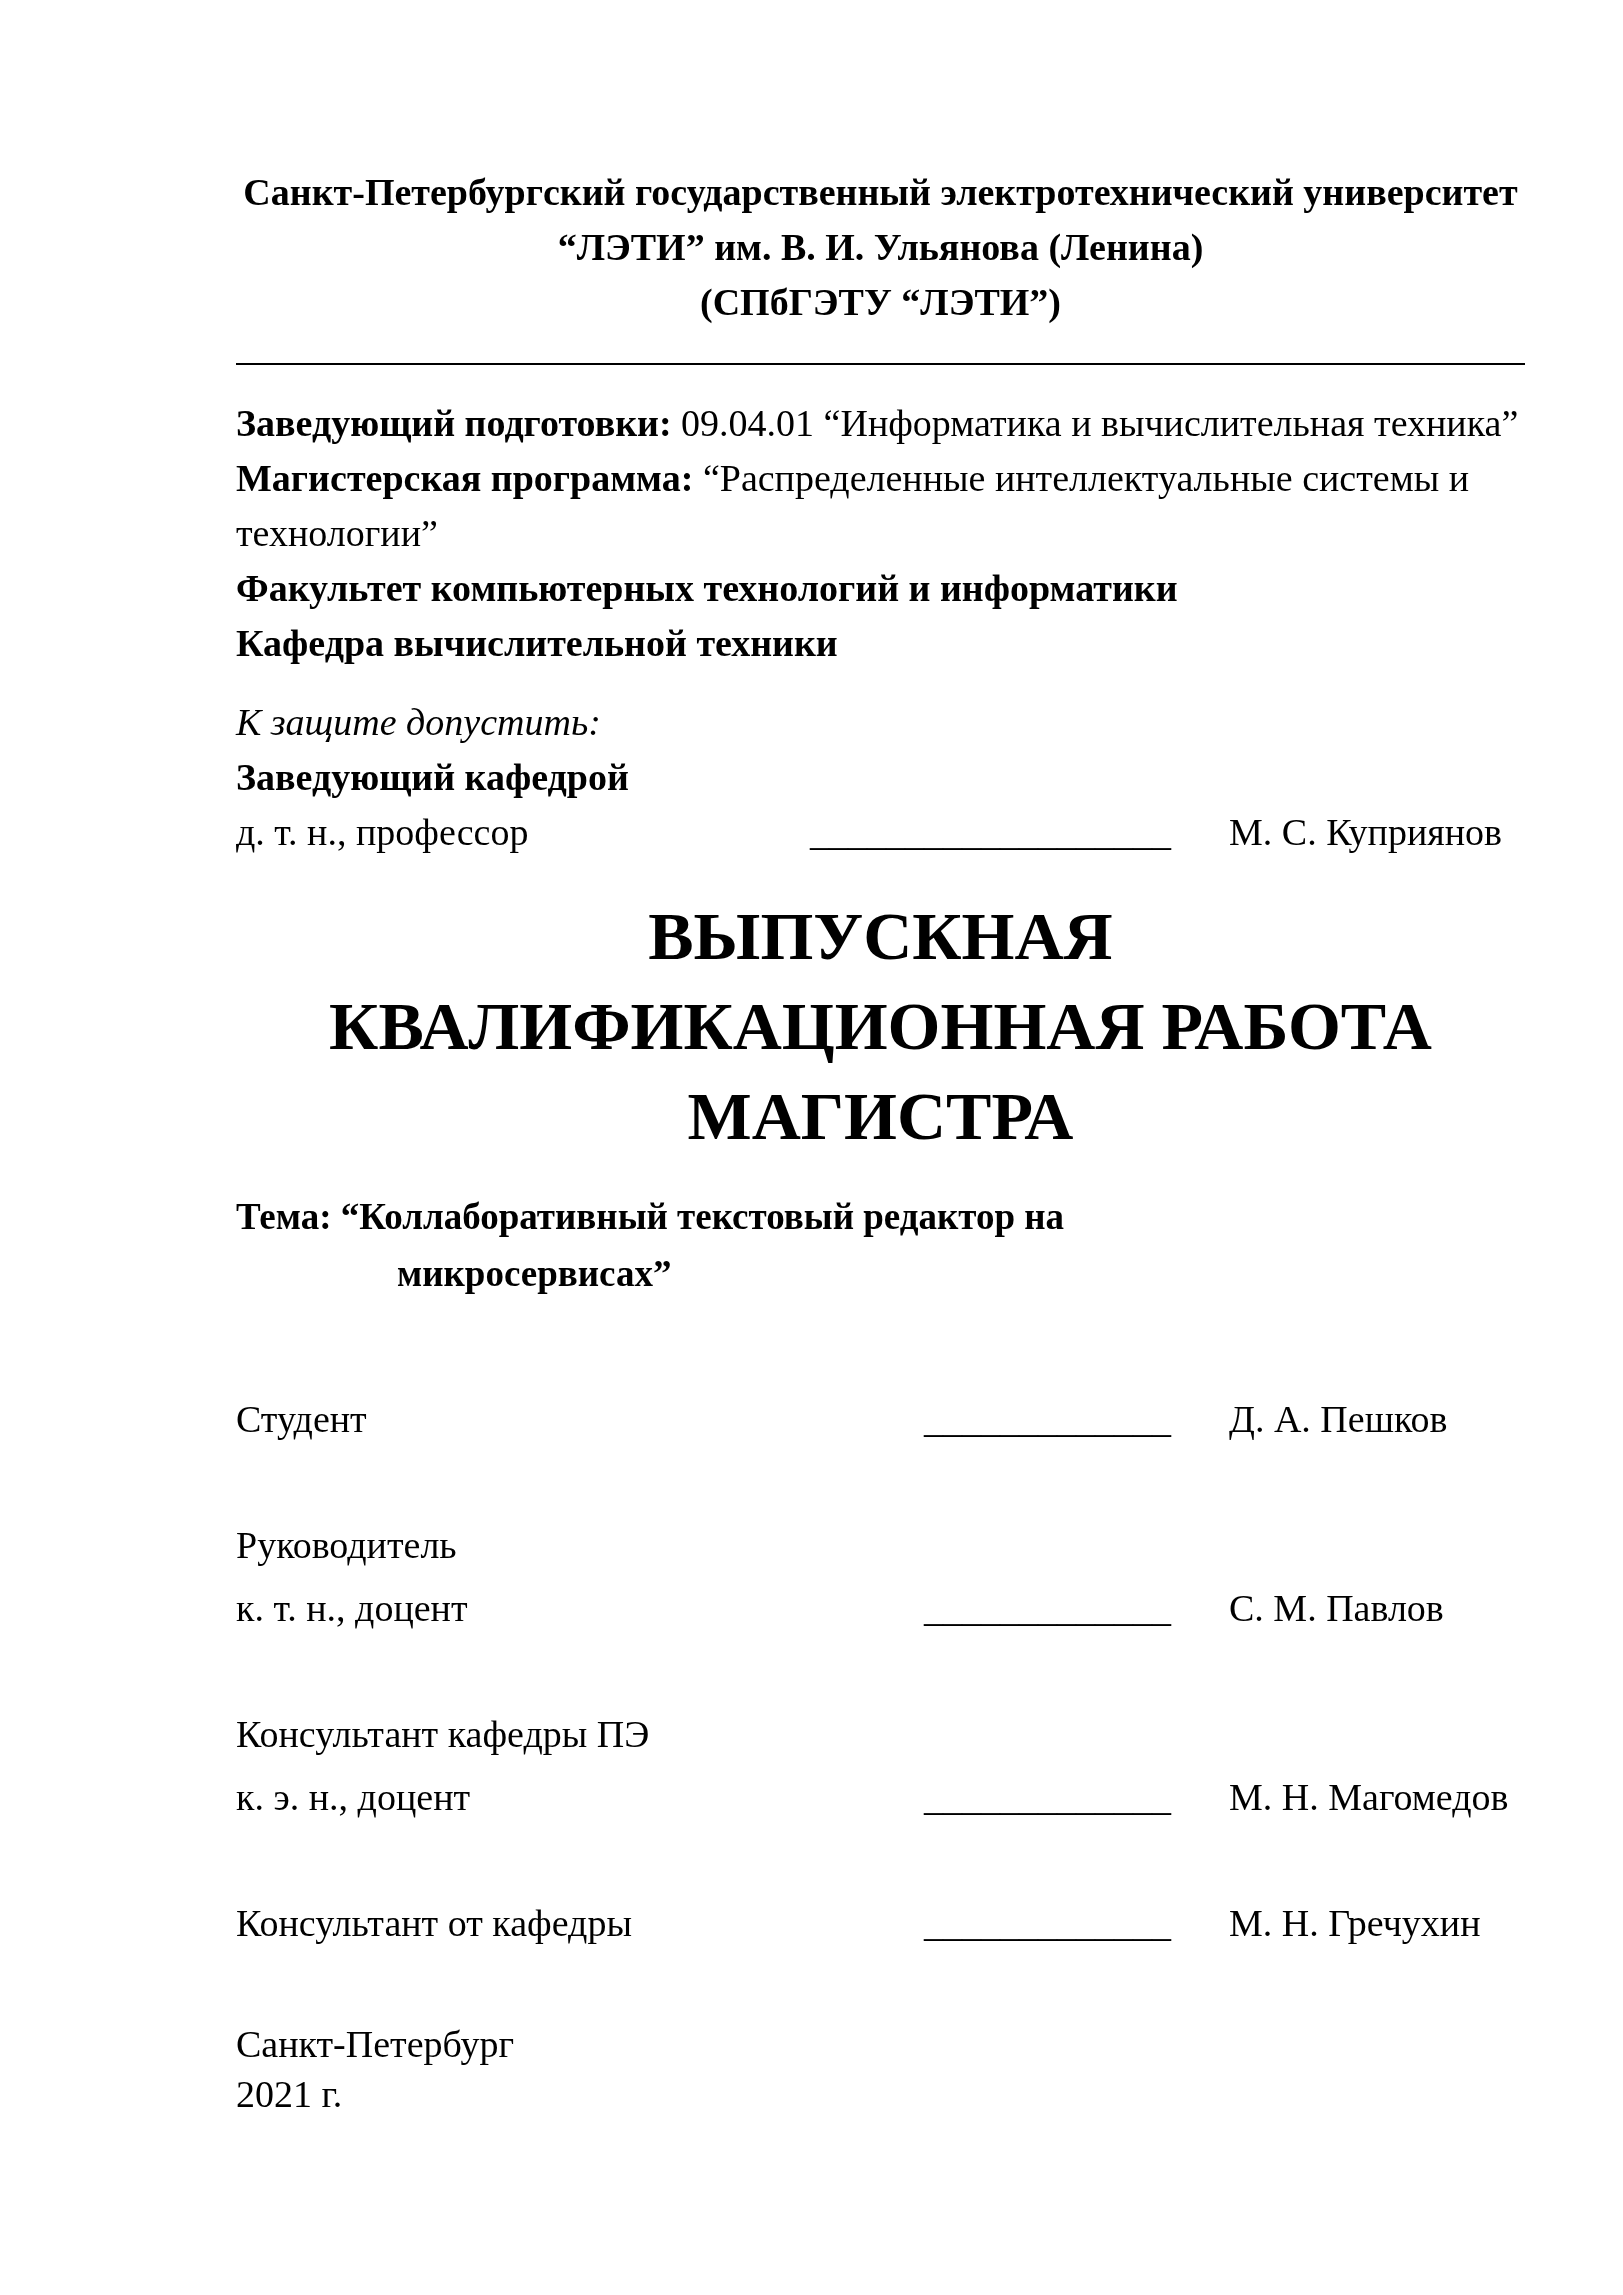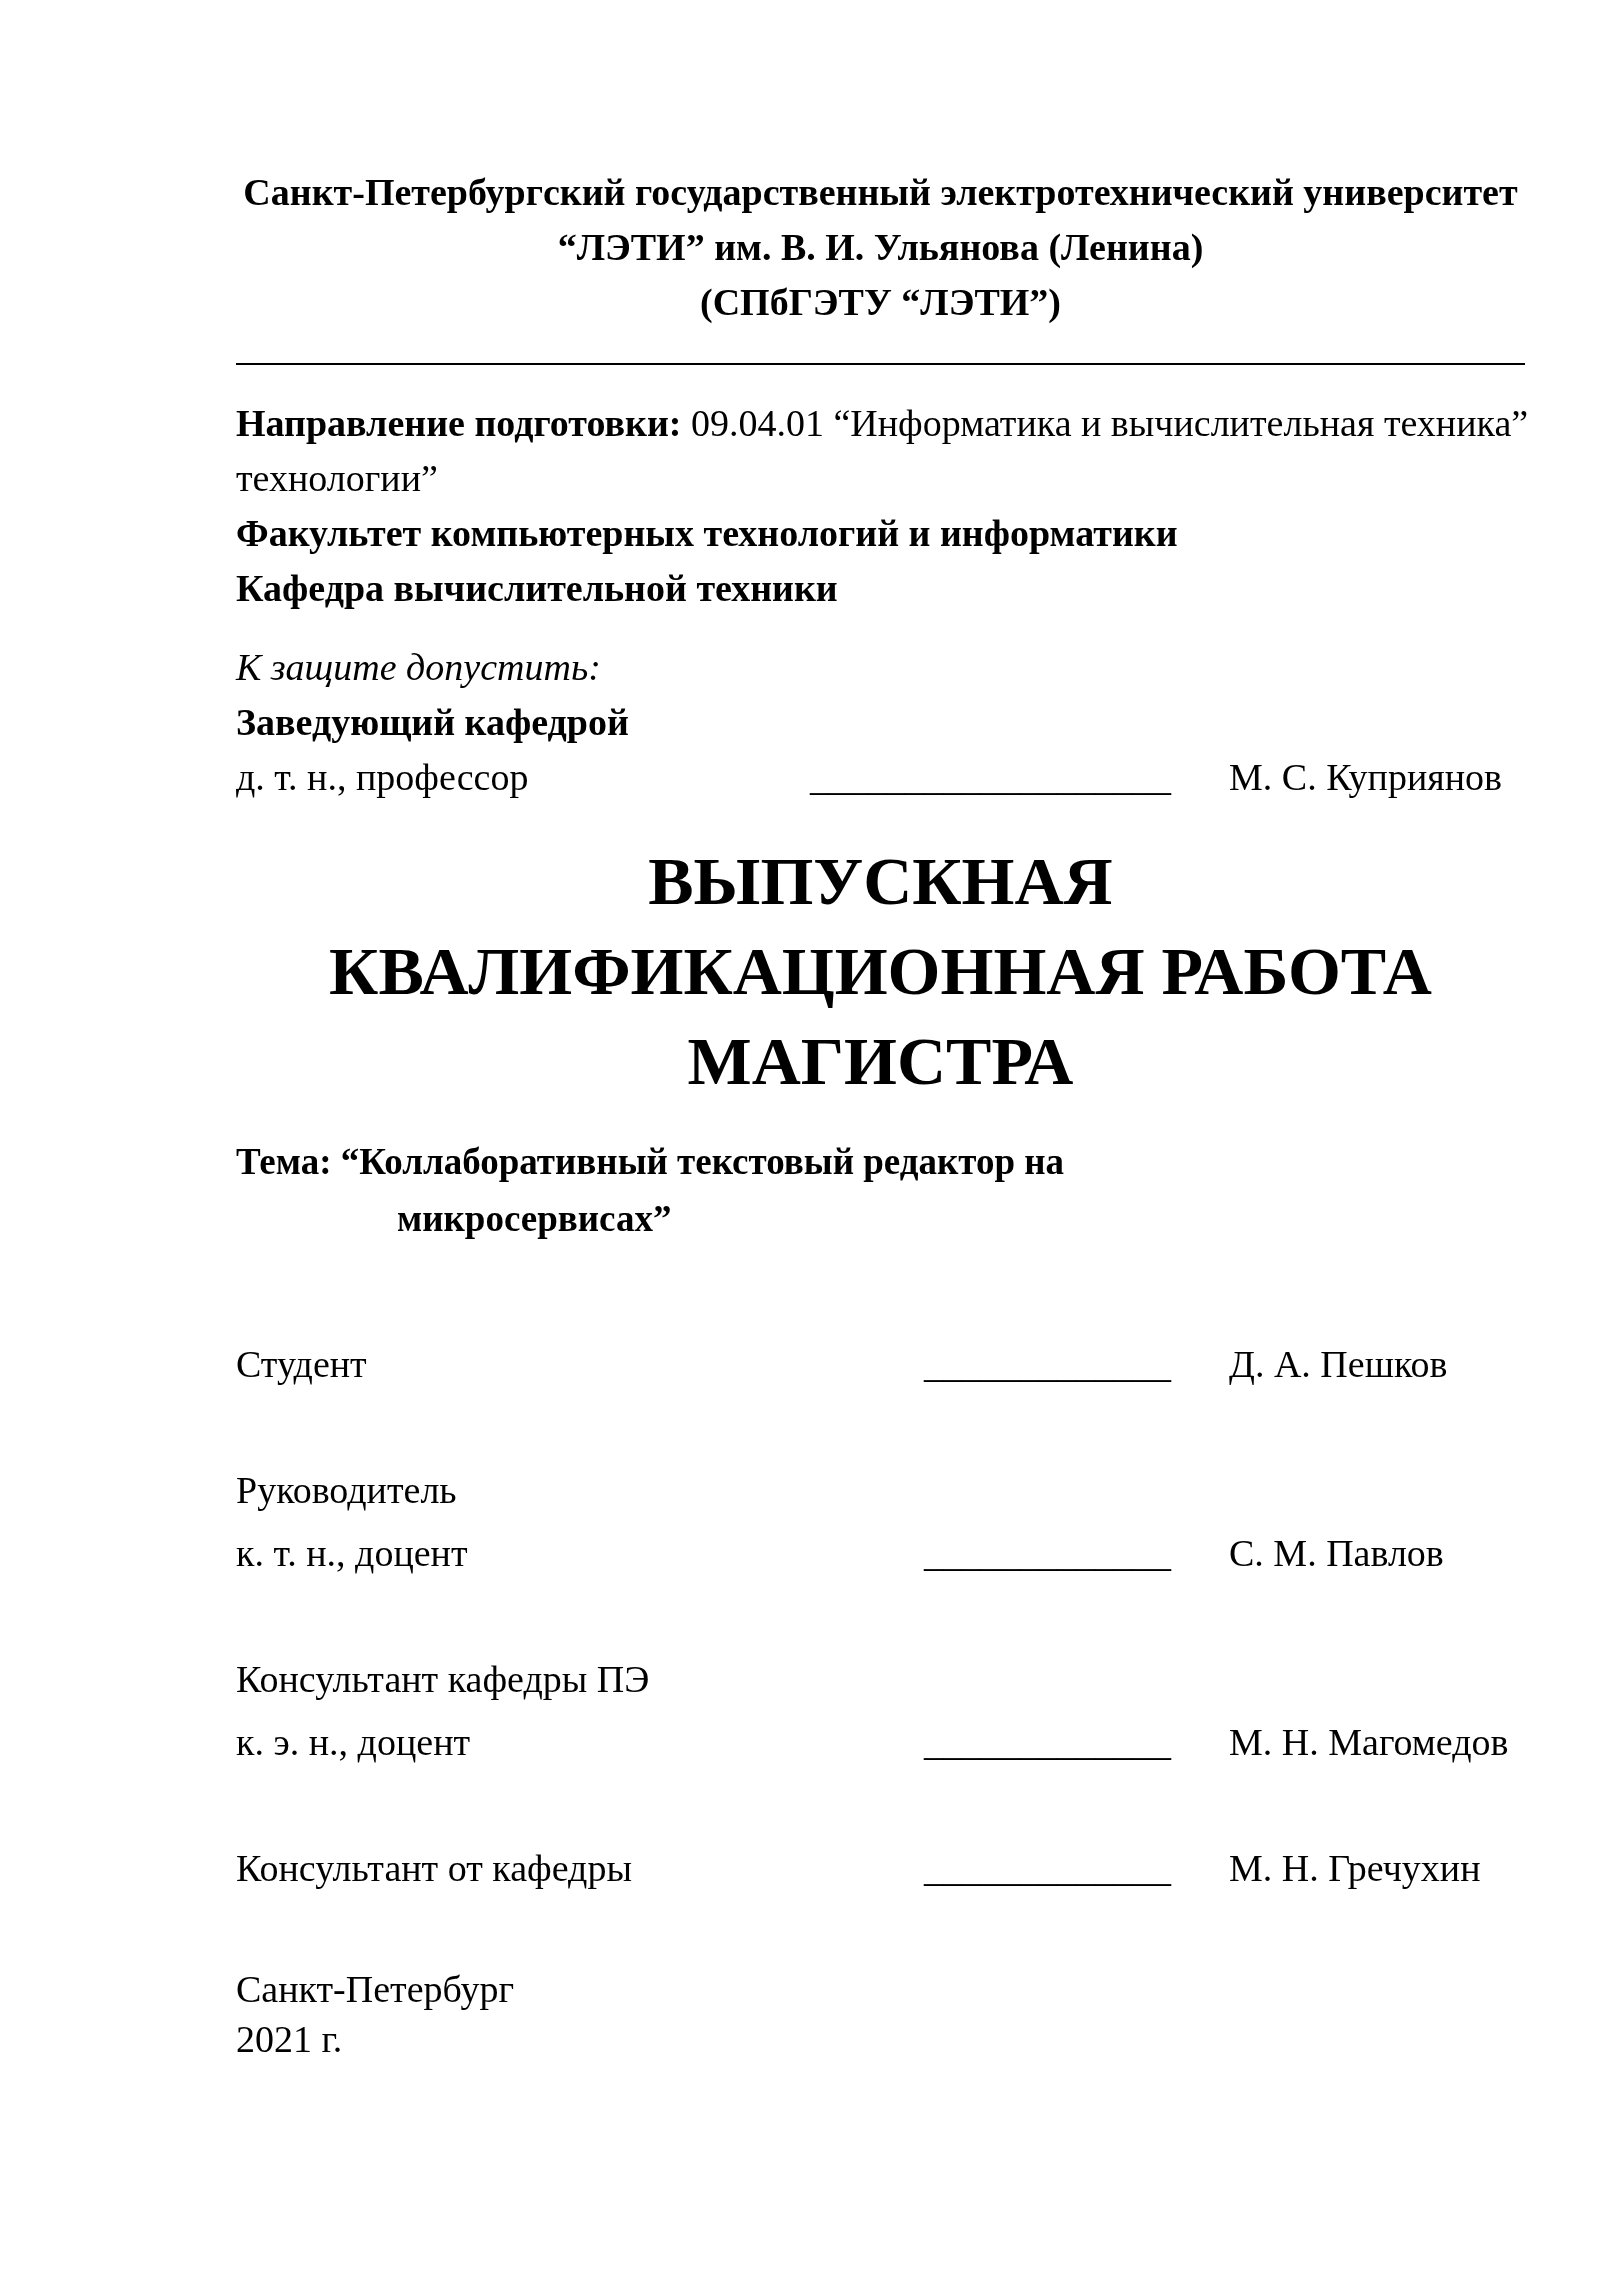--- a/index.html
+++ b/index.html
@@ -47,21 +47,22 @@
 
   <div class="header">
     <div class="nowrap">Санкт-Петербургский государственный электротехнический университет</div>
     <div class="nowrap">“ЛЭТИ” им. В. И. Ульянова (Ленина)</div>
     <div class="nowrap">(СПбГЭТУ “ЛЭТИ”)</div>
   </div>
 
   <div class="rule"></div>
 
   <div class="program">
-    <div class="nowrap"><span class="b">Направление подготовки:</span> <span>09.04.01 “Информатика и вычислительная техника”</span></div>
+    <div class="nowrap"><span class="b">Заведующий подготовки:</span> <span>09.04.01 “Информатика и вычислительная техника”</span></div>
+    <div class="nowrap"><span class="b">Магистерская программа:</span> <span>“Распределенные интеллектуальные системы и</span></div>
     <div class="centered">технологии”</div>
     <div class="b nowrap">Факультет компьютерных технологий и информатики</div>
     <div class="b nowrap">Кафедра вычислительной техники</div>
   </div>
 
   <div class="approval">
     <div class="i">К защите допустить:</div>
     <div class="b">Заведующий кафедрой</div>
     <div class="sigrow">
       <span>д. т. н., профессор</span>

